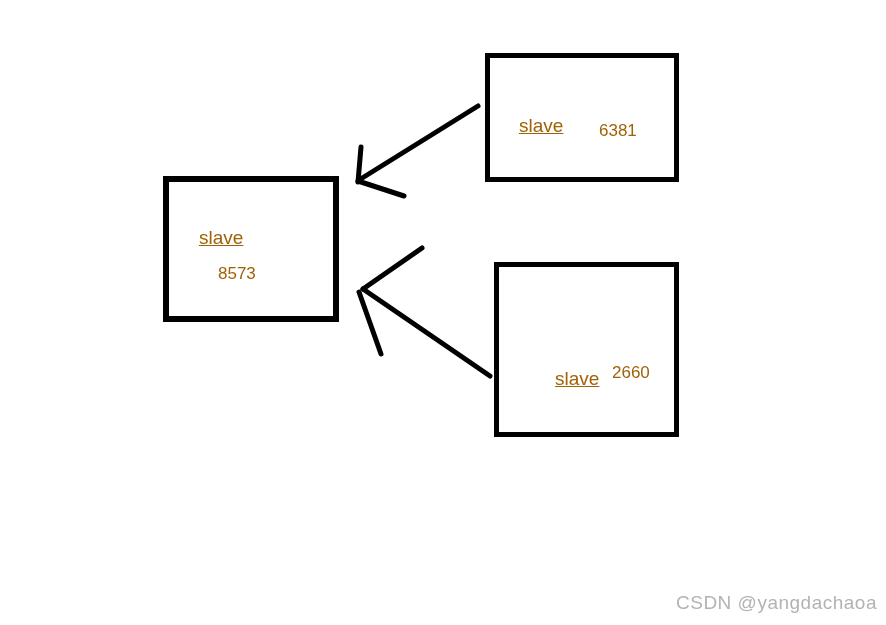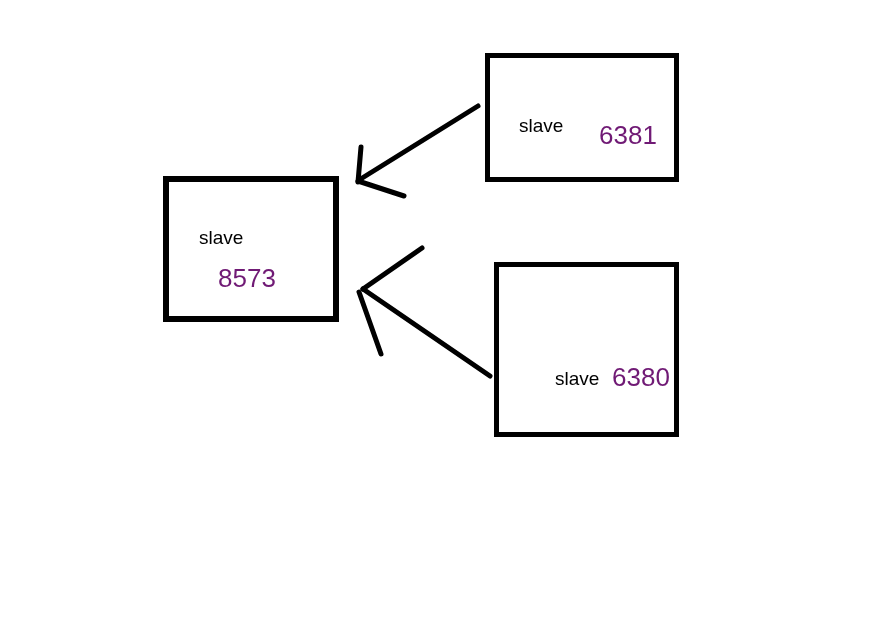--- a/index.html
+++ b/index.html
@@ -35,29 +35,30 @@
     height: 129px;
   }
   #slave-bottom-box {
     left: 494px;
     top: 262px;
     width: 185px;
     height: 175px;
   }
   .node-label {
     position: absolute;
-    color: #000000;
+    color: #a16207;
     font-size: 19px;
     line-height: 1;
     white-space: nowrap;
+    text-decoration: underline;
   }
   .node-port {
     position: absolute;
-    color: #701a75;
-    font-size: 26px;
+    color: #a16207;
+    font-size: 17px;
     line-height: 1;
     white-space: nowrap;
   }
   #master-label  { left: 199px; top: 228px; }
   #master-port   { left: 218px; top: 265px; }
   #slave-top-label    { left: 519px; top: 116px; }
   #slave-top-port     { left: 599px; top: 122px; }
   #slave-bottom-label { left: 555px; top: 369px; }
   #slave-bottom-port  { left: 612px; top: 364px; }
   #arrow-layer {
@@ -91,28 +92,29 @@
   <div class="node-box" id="master-box"></div>
   <span class="node-label" id="master-label">slave</span>
   <span class="node-port" id="master-port">8573</span>
 
   <div class="node-box" id="slave-top-box"></div>
   <span class="node-label" id="slave-top-label">slave</span>
   <span class="node-port" id="slave-top-port">6381</span>
 
   <div class="node-box" id="slave-bottom-box"></div>
   <span class="node-label" id="slave-bottom-label">slave</span>
-  <span class="node-port" id="slave-bottom-port">6380</span>
+  <span class="node-port" id="slave-bottom-port">2660</span>
 
   <svg id="arrow-layer" viewBox="0 0 886 625" xmlns="http://www.w3.org/2000/svg">
     <g>
       <line x1="478" y1="106" x2="359" y2="180"></line>
       <line x1="361" y1="147" x2="358" y2="182"></line>
       <line x1="358" y1="181" x2="404" y2="196"></line>
     </g>
     <g>
       <line x1="490" y1="376" x2="363" y2="289"></line>
       <line x1="422" y1="248" x2="363" y2="289"></line>
       <line x1="359" y1="292" x2="381" y2="354"></line>
     </g>
   </svg>
 
+  <span id="watermark">CSDN @yangdachaoa</span>
 </div>
 
 </body></html>

